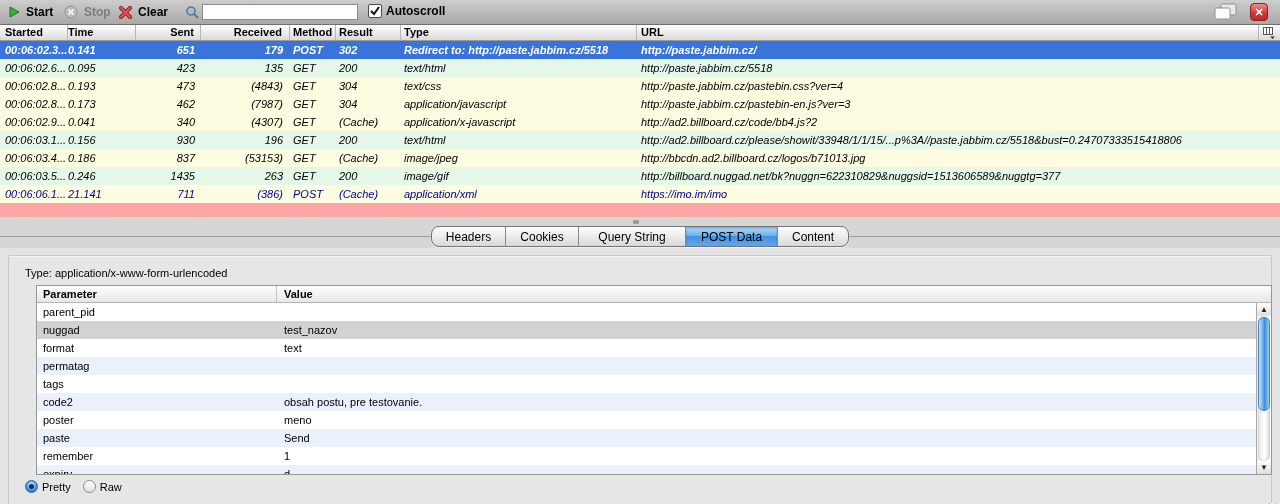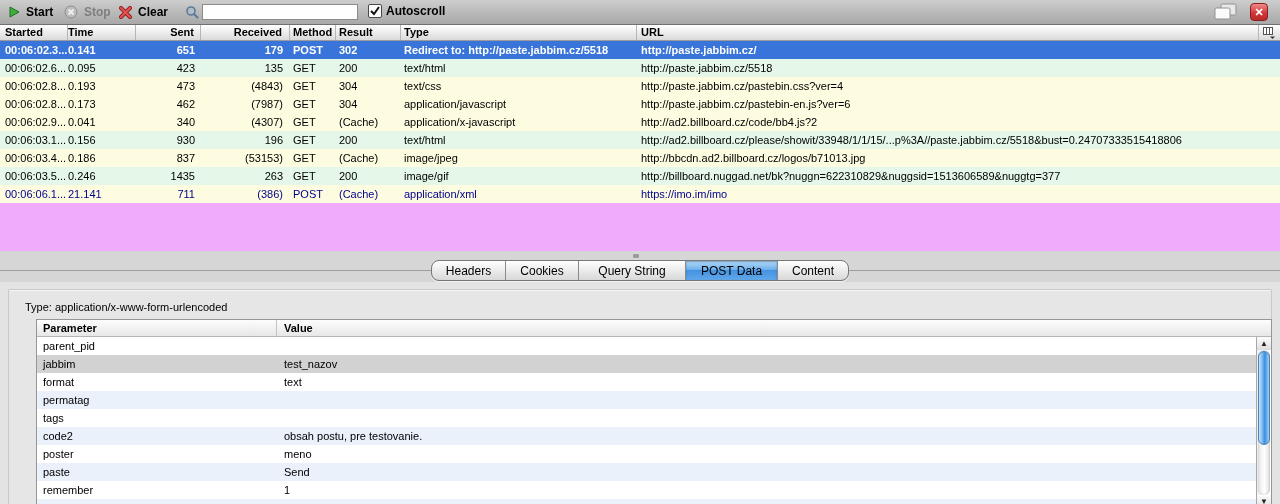--- a/index.html
+++ b/index.html
@@ -27,21 +27,21 @@
   .detach { left:1214px; }
   .closebtn { left:1250px; width:18px; height:18px; border-radius:4px;
     background:linear-gradient(#ef8a8a,#cf3535 60%,#b92a2a);
     border:1px solid #8c1d1d; color:#fff; font-size:11px; font-weight:bold;
     display:flex; align-items:center; justify-content:center; line-height:1; }
 
   
   .grid-header { display:flex; height:16px; background:linear-gradient(#ffffff,#dadada);
     border-bottom:1px solid #9b9b9b; font-weight:bold; }
   .grid-header .hcell { border-right:1px solid #b6b6b6; line-height:15px; overflow:hidden; white-space:nowrap; }
-  .rows { height:210px; overflow:hidden; background:#f0abfc; }
+  .rows { height:176px; overflow:hidden; background:#fca5a5;font-style:italic; }
   .trow { display:flex; height:18px; line-height:18px; white-space:nowrap; }
   .trow.ok { background:var(--status-ok-green,#e4f7e8); }
   .trow.cached { background:var(--status-cache-yellow,#fdfce1); }
   .trow.selected { background:var(--selection-blue,#3874d9); color:#fff; font-weight:bold; }
   .trow.pending { color:var(--pending-navy,#00008c); }
   .cell { overflow:hidden; }
   .c-started { width:68px; padding-left:5px; }
   .c-time { width:68px; padding-right:6px; }
   .c-sent { width:65px; text-align:right; padding-right:6px; }
   .c-received { width:89px; text-align:right; padding-right:7px; }
@@ -224,21 +224,21 @@
       <span class="cell c-url">http://paste.jabbim.cz/pastebin.css?ver=4</span>
     </div>
     <div class="trow cached">
       <span class="cell c-started">00:06:02.8...</span>
       <span class="cell c-time">0.173</span>
       <span class="cell c-sent">462</span>
       <span class="cell c-received">(7987)</span>
       <span class="cell c-method">GET</span>
       <span class="cell c-result">304</span>
       <span class="cell c-type">application/javascript</span>
-      <span class="cell c-url">http://paste.jabbim.cz/pastebin-en.js?ver=6</span>
+      <span class="cell c-url">http://paste.jabbim.cz/pastebin-en.js?ver=3</span>
     </div>
     <div class="trow cached">
       <span class="cell c-started">00:06:02.9...</span>
       <span class="cell c-time">0.041</span>
       <span class="cell c-sent">340</span>
       <span class="cell c-received">(4307)</span>
       <span class="cell c-method">GET</span>
       <span class="cell c-result">(Cache)</span>
       <span class="cell c-type">application/x-javascript</span>
       <span class="cell c-url">http://ad2.billboard.cz/code/bb4.js?2</span>
@@ -306,21 +306,21 @@
     <div class="phead">
       <span class="hcell hc-param">Parameter</span>
       <span class="hcell hc-value">Value</span>
     </div>
     <div class="prows">
         <div class="prow">
           <span class="cell pc-param">parent_pid</span>
           <span class="cell pc-value"></span>
         </div>
         <div class="prow selected">
-          <span class="cell pc-param">jabbim</span>
+          <span class="cell pc-param">nuggad</span>
           <span class="cell pc-value">test_nazov</span>
         </div>
         <div class="prow">
           <span class="cell pc-param">format</span>
           <span class="cell pc-value">text</span>
         </div>
         <div class="prow alt">
           <span class="cell pc-param">permatag</span>
           <span class="cell pc-value"></span>
         </div>

